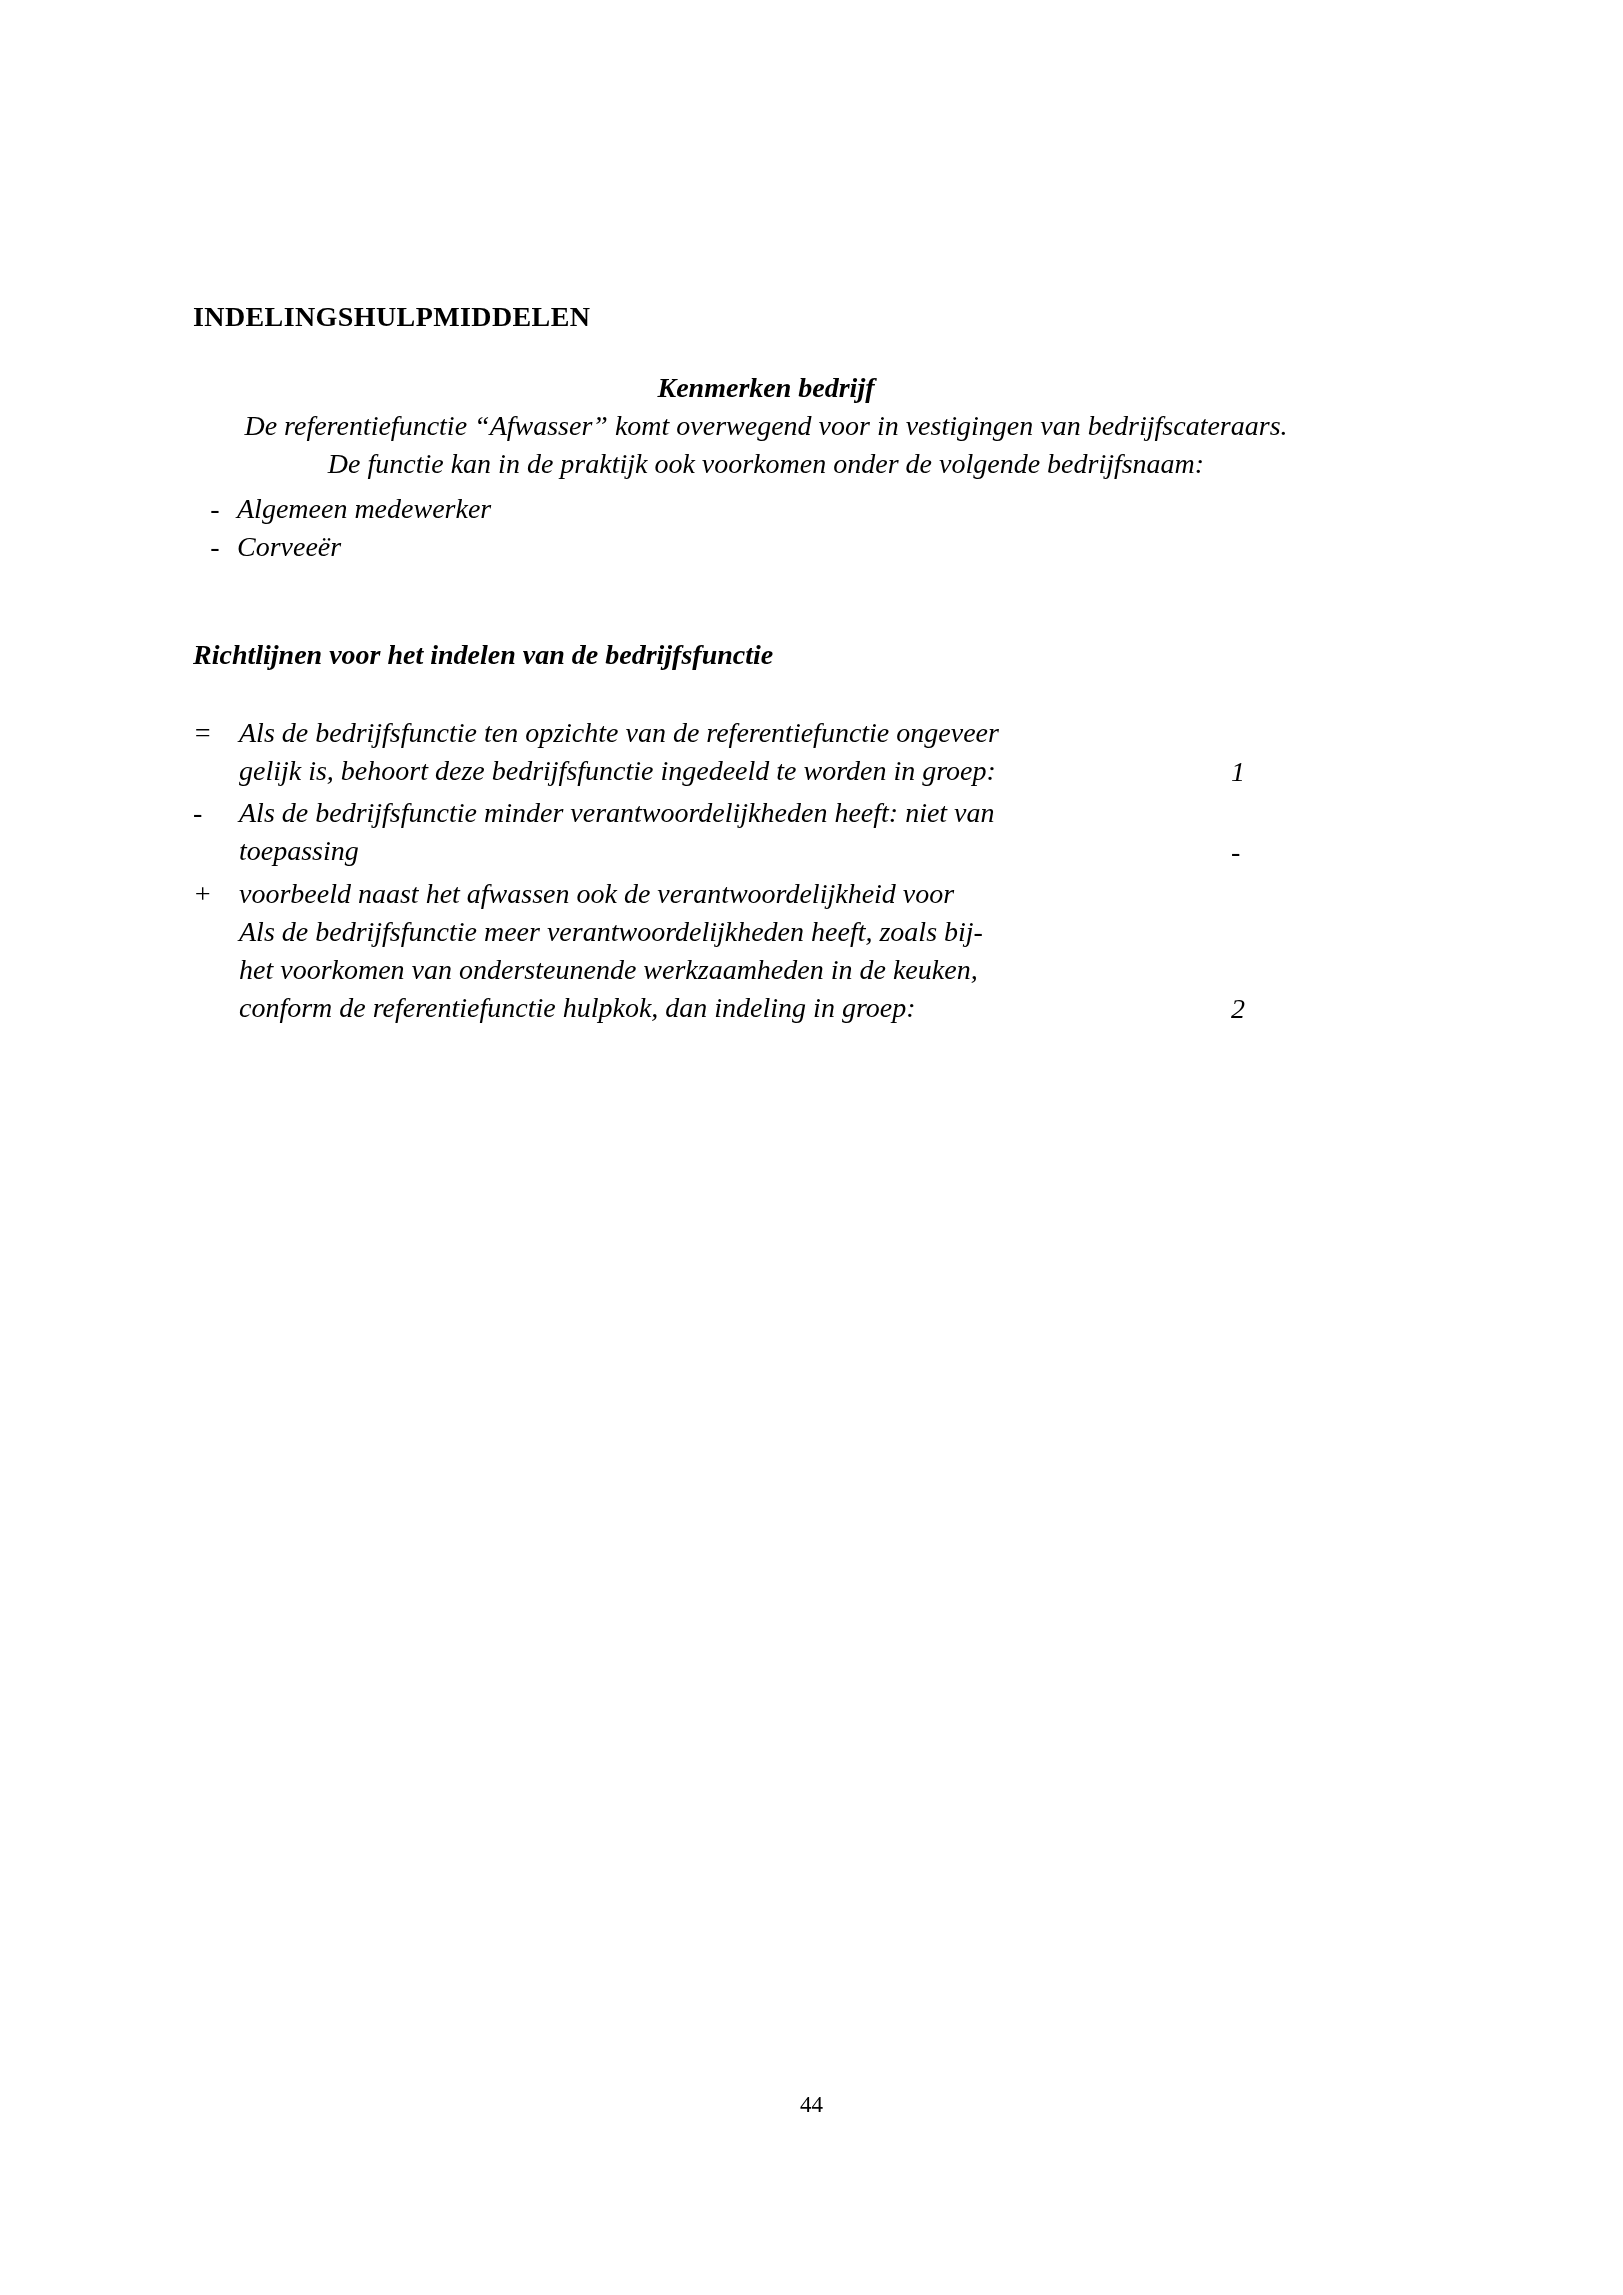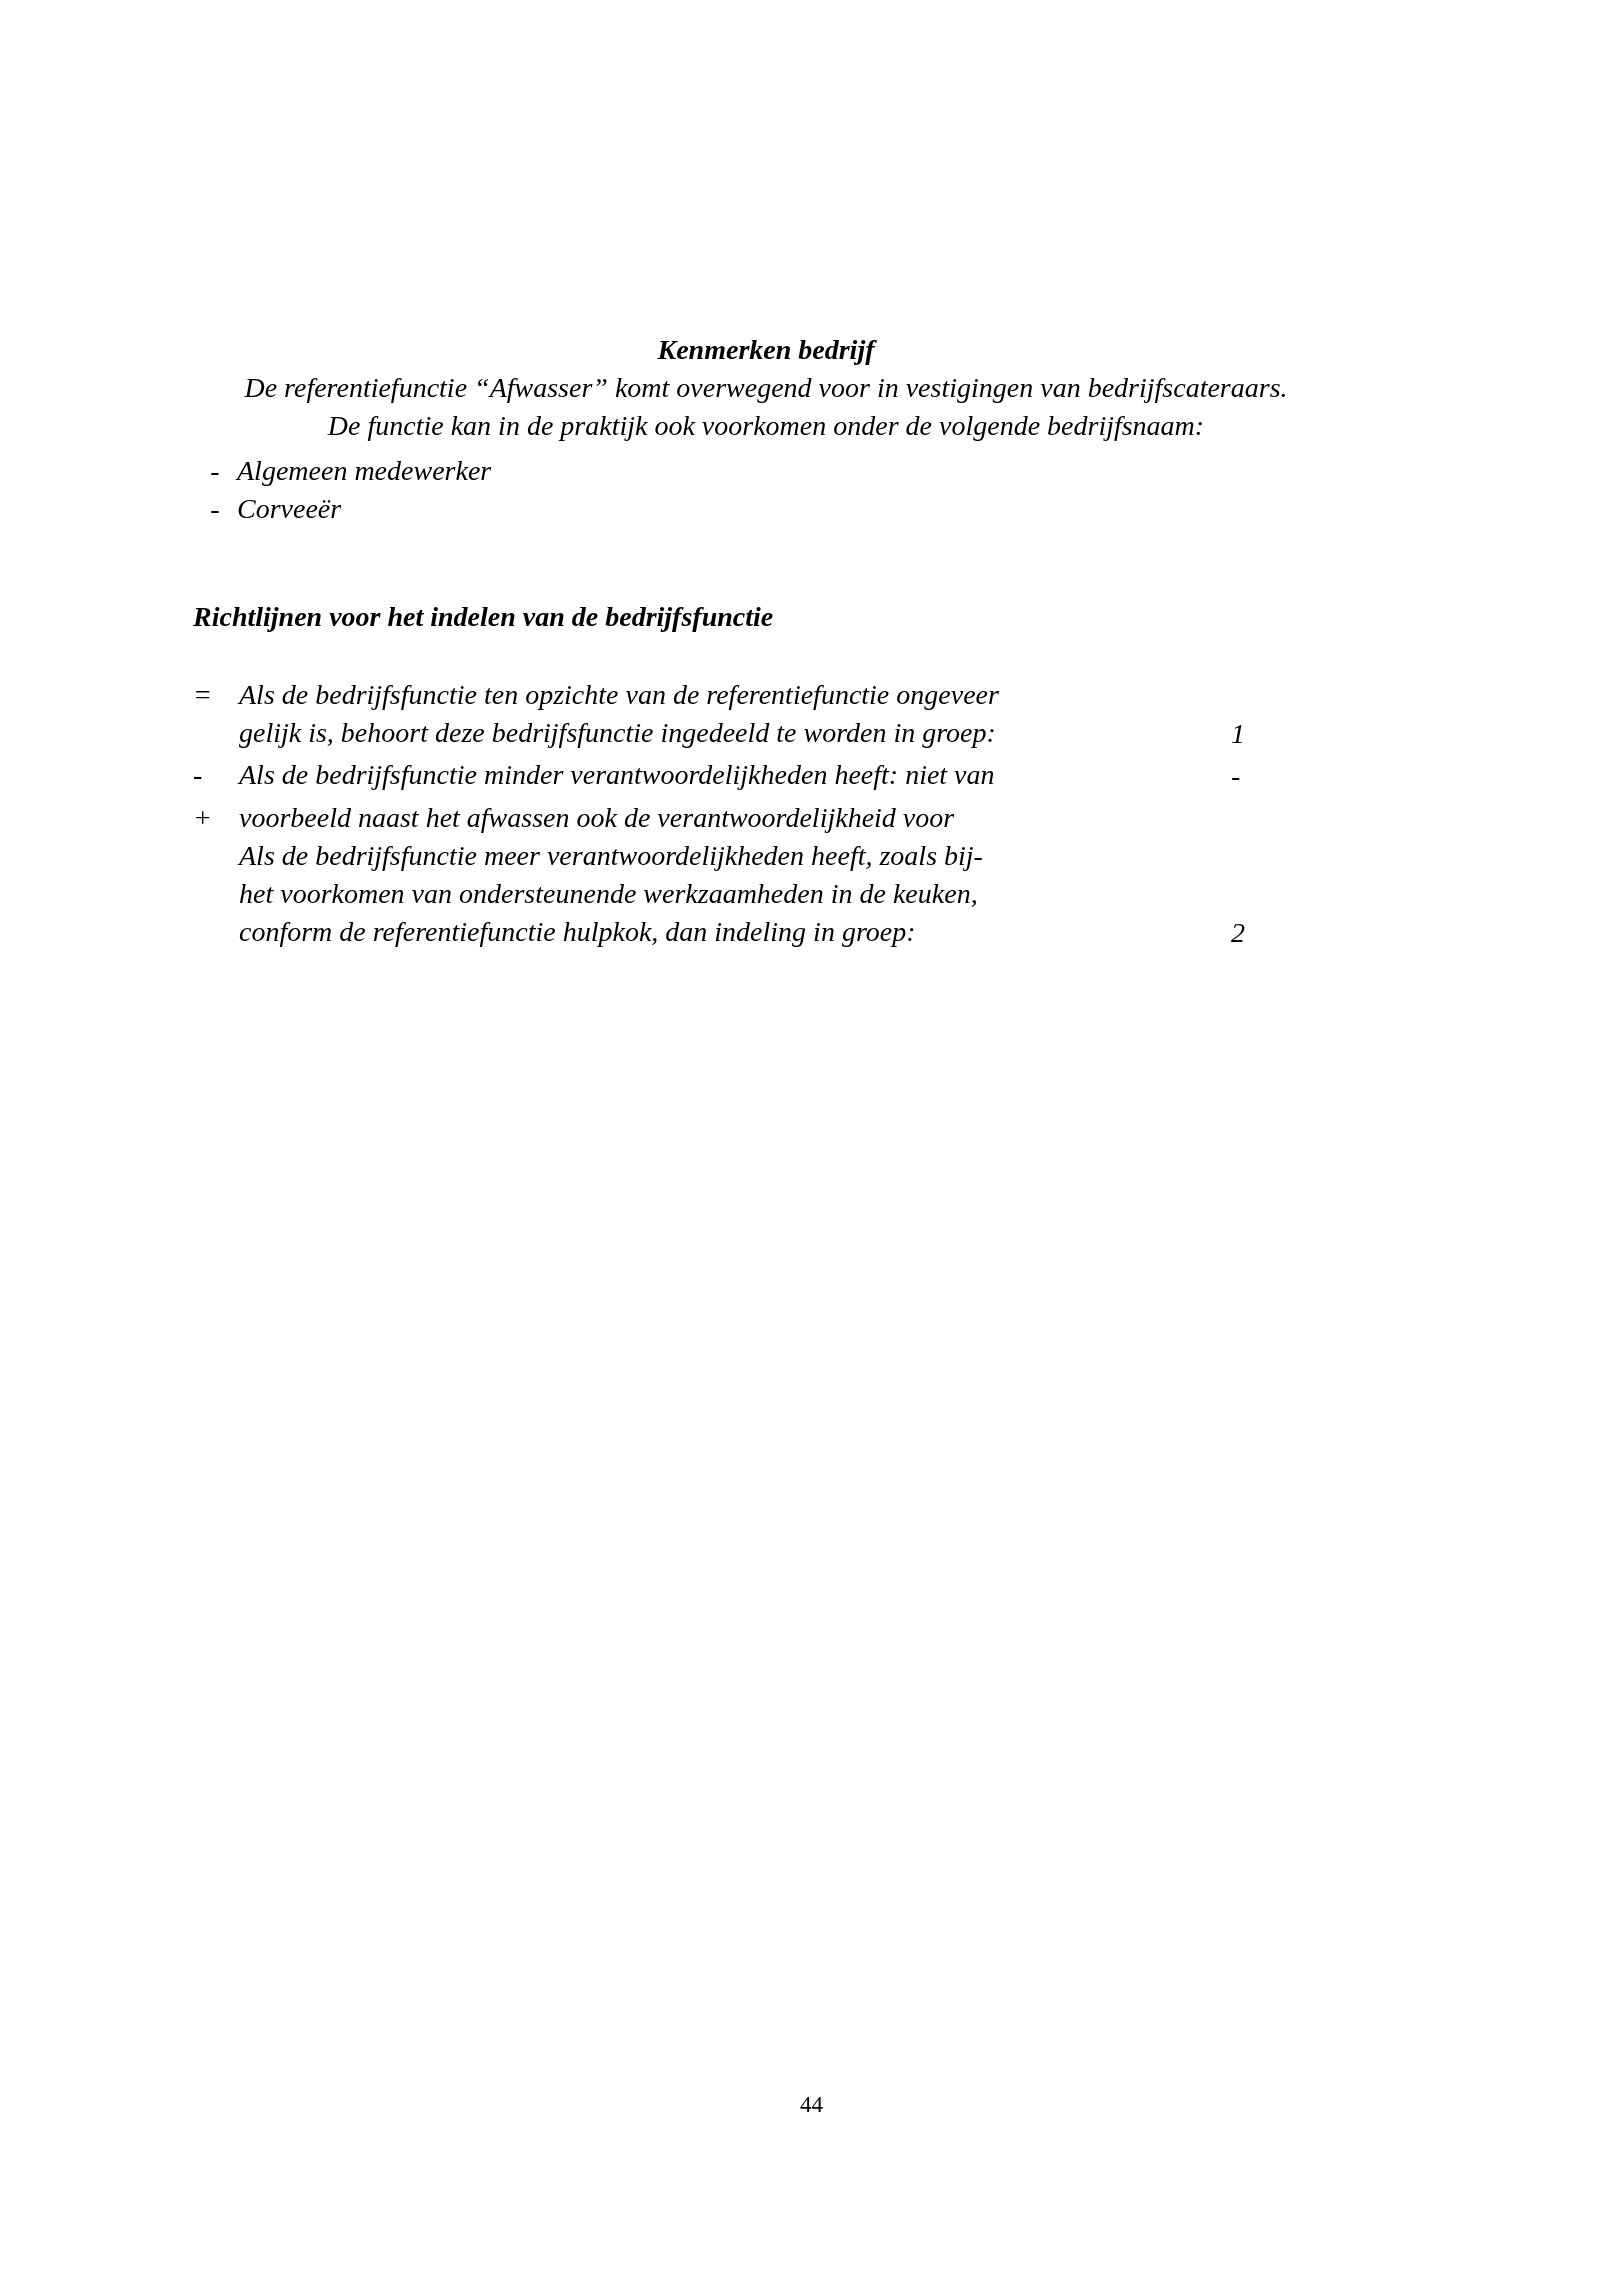--- a/index.html
+++ b/index.html
@@ -99,20 +99,21 @@
     font-style: normal;
     line-height: 27px;
   }
 </style>
 </head>
 <body>
 
 <div class="page">
   <main class="content">
 
+    <h1 class="doc-title">INDELINGSHULPMIDDELEN</h1>
 
     <section class="section-kenmerken">
       <h2 class="section-heading">Kenmerken bedrijf</h2>
       <p class="text-line">De referentiefunctie “Afwasser” komt overwegend voor in vestigingen van bedrijfscateraars.</p>
       <p class="text-line">De functie kan in de praktijk ook voorkomen onder de volgende bedrijfsnaam:</p>
 
       <ul class="bullet-list">
         <li class="bullet-item">
           <span class="bullet-marker">-</span>
           <span class="bullet-label">Algemeen medewerker</span>
@@ -135,20 +136,21 @@
             <div class="text-line">Als de bedrijfsfunctie ten opzichte van de referentiefunctie ongeveer</div>
             <div class="text-line">gelijk is, behoort deze bedrijfsfunctie ingedeeld te worden in groep:</div>
           </div>
           <span class="rl-value">1</span>
         </div>
 
         <div class="rl-item">
           <span class="rl-marker">-</span>
           <div class="rl-lines">
             <div class="text-line">Als de bedrijfsfunctie minder verantwoordelijkheden heeft: niet van</div>
+            <div class="text-line">toepassing</div>
           </div>
           <span class="rl-value">-</span>
         </div>
 
         <div class="rl-item">
           <span class="rl-marker">+</span>
           <div class="rl-lines">
             <div class="text-line">voorbeeld naast het afwassen ook de verantwoordelijkheid voor</div>
             <div class="text-line">Als de bedrijfsfunctie meer verantwoordelijkheden heeft, zoals bij-</div>
             <div class="text-line">het voorkomen van ondersteunende werkzaamheden in de keuken,</div>

